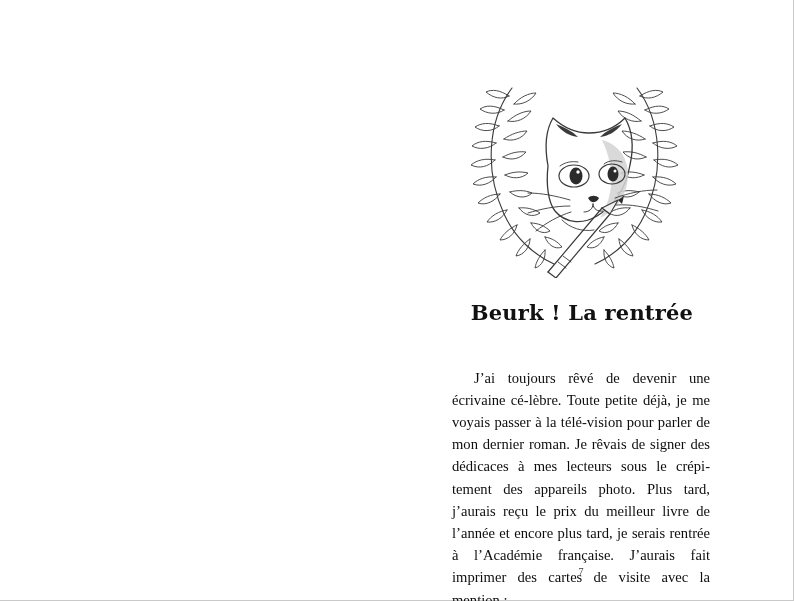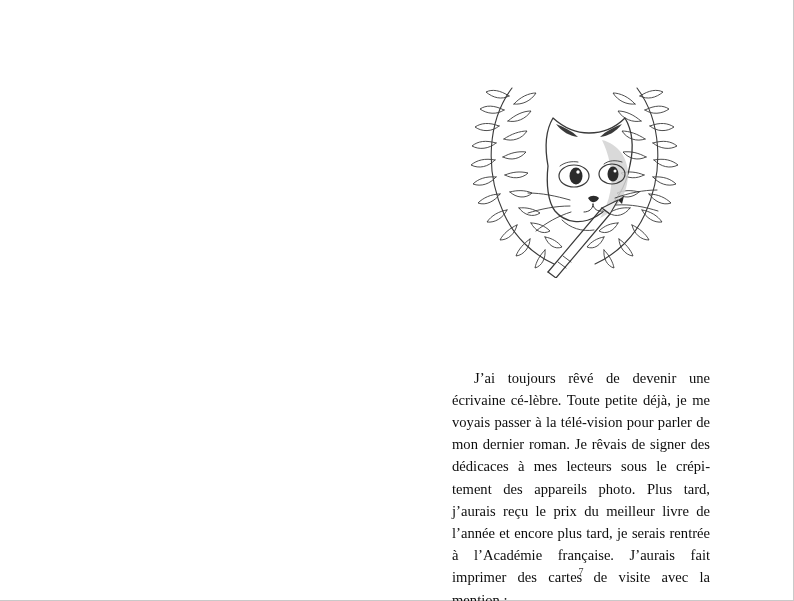--- a/index.html
+++ b/index.html
@@ -213,18 +213,19 @@
           <path d="M106 214 L 114 220" stroke-width="0.9"></path>
           <path d="M111 208 L 119 214" stroke-width="0.9"></path>
         </g>
 
         <path d="M110 172 C 118 180, 130 184, 142 182" stroke-width="0.9"></path>
 
       </g>
     </svg>
   </div>
 
+  <div class="chapter-title">Beurk ! La rentrée</div>
 
   <p class="body-text">J’ai toujours rêvé de devenir une écrivaine cé-lèbre. Toute petite déjà, je me voyais passer à la télé-vision pour parler de mon dernier roman. Je rêvais de signer des dédicaces à mes lecteurs sous le crépi-tement des appareils photo. Plus tard, j’aurais reçu le prix du meilleur livre de l’année et encore plus tard, je serais rentrée à l’Académie française. J’aurais fait imprimer des cartes de visite avec la mention :</p>
 
   <div class="folio">7</div>
 
 </div>
 
 </body></html>

